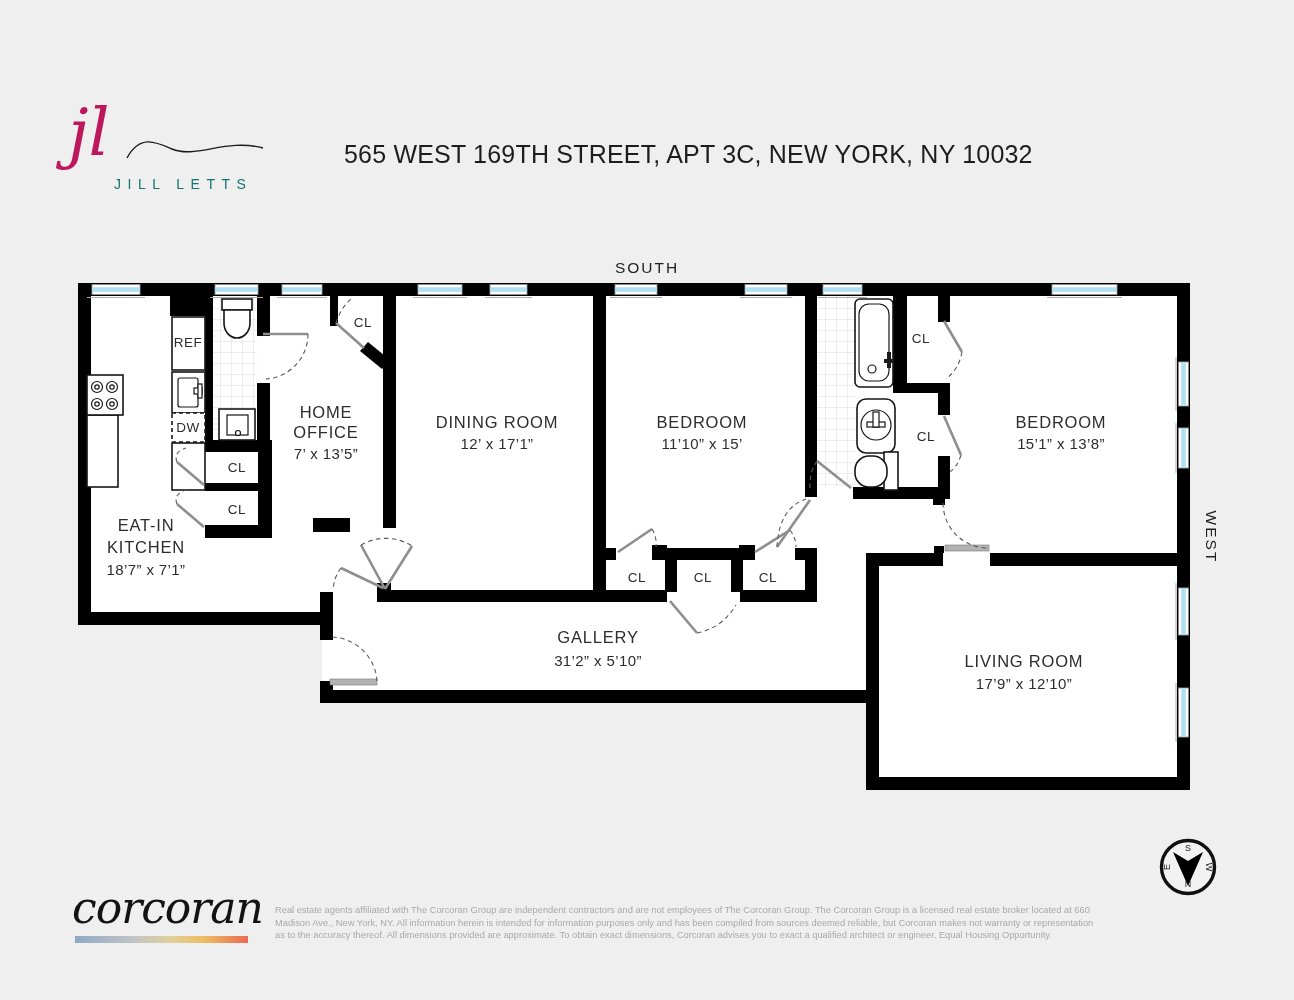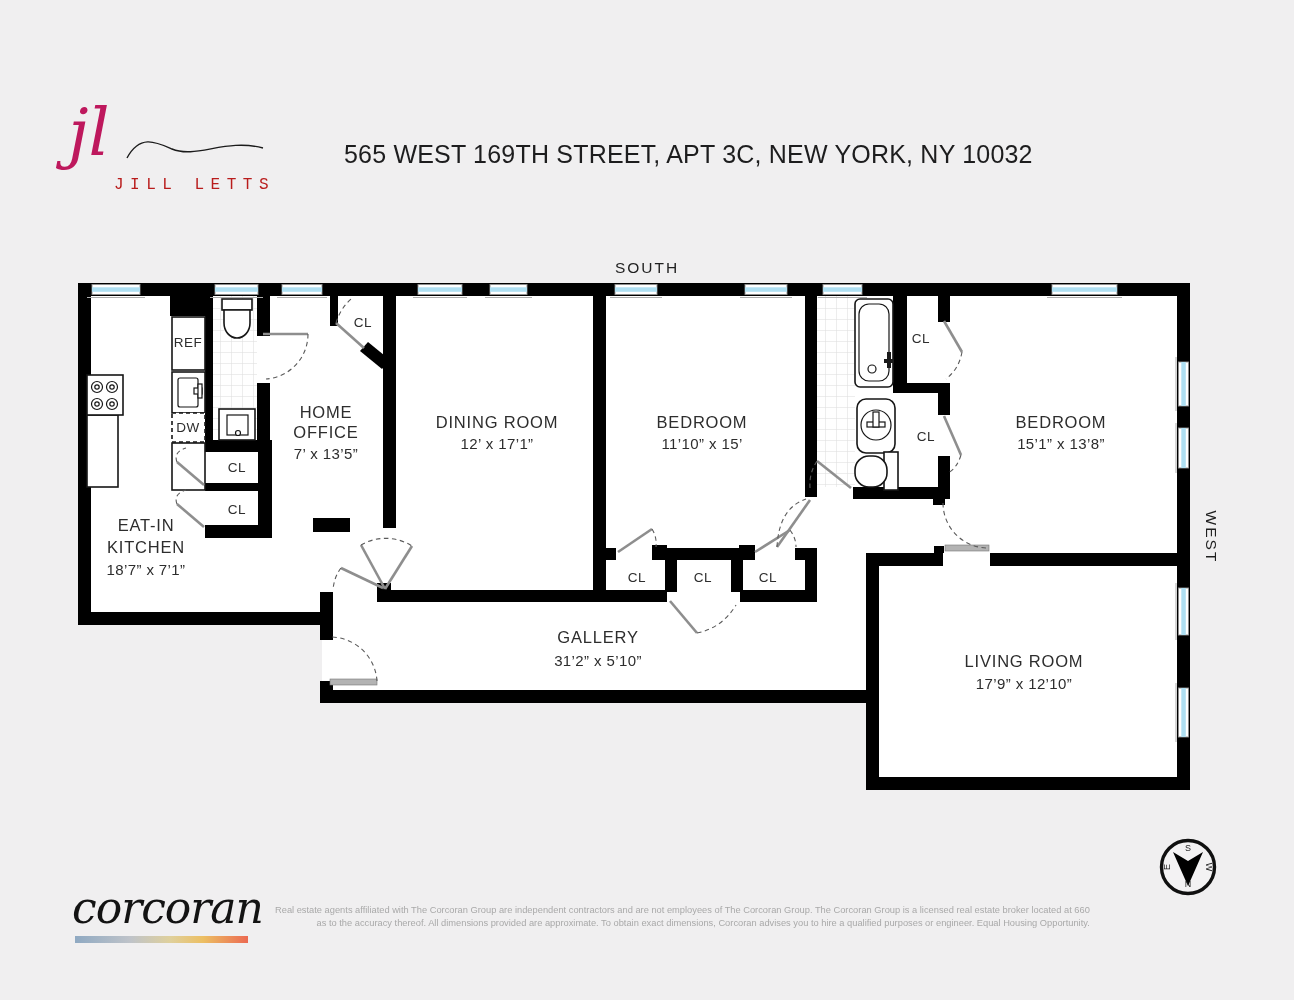--- a/index.html
+++ b/index.html
@@ -15,30 +15,30 @@
   .sill{stroke:#adadad;stroke-width:1;}
   .wframe{fill:#fff;stroke:#8f8f8f;stroke-width:.9;}
   .wglass{fill:#AEDFF2;}
   .rname{font-family:"Liberation Sans",sans-serif;font-size:16.5px;fill:#2d2d2d;letter-spacing:.8px;text-anchor:middle;}
   .rdims{font-family:"Liberation Sans",sans-serif;font-size:15px;fill:#2d2d2d;letter-spacing:.4px;text-anchor:middle;}
   .rsmall{font-family:"Liberation Sans",sans-serif;font-size:13.5px;fill:#2d2d2d;letter-spacing:.5px;text-anchor:middle;}
   .compassTxt{font-family:"Liberation Sans",sans-serif;font-size:9px;fill:#1c1c1c;text-anchor:middle;}
   .orient{font-family:"Liberation Sans",sans-serif;font-size:15.5px;fill:#1f1f1f;letter-spacing:2px;text-anchor:middle;}
   .jl-script{position:absolute;left:68px;top:100px;font-family:"DejaVu Serif",serif;
              font-style:italic;font-size:66px;color:#be185d;line-height:1;}
-  .jl-name{position:absolute;left:114px;top:176px;font-family:Liberation Mono, monospace;
-           font-size:16px;letter-spacing:6.5px;color:#b91c1c;}
+  .jl-name{position:absolute;left:114px;top:176px;font-family:Liberation Sans, sans-serif;
+           font-size:14px;letter-spacing:6.5px;color:#0f766e;}
   .title{position:absolute;left:50%;top:140px;transform:translateX(-44%);white-space:nowrap;
          font-size:25px;color:#1d1d1e;letter-spacing:0.2px;text-align:center;}
   .corcoran{position:absolute;left:72px;top:886px;font-family:"DejaVu Serif",serif;
             font-style:italic;font-size:44px;color:#131313;letter-spacing:-1px;line-height:1;text-align:center;}
   .brandbar{position:absolute;left:75px;top:936px;width:173px;height:7px;
             background:linear-gradient(90deg,#8FA9C2 0%,#BFC3C9 32%,#DFD09C 55%,#ECBF63 74%,#EC6A52 100%);}
   .disclaimer{position:absolute;left:275px;top:904px;font-size:9.3px;line-height:12.6px;color:#A9A9A9;}
-  .disclaimer div{white-space:nowrap;text-align:right;}
+  .disclaimer div{white-space:nowrap;}
 </style>
 </head>
 <body>
 
 <div class="page">
 
   <svg width="1294" height="1000" viewBox="0 0 1294 1000">
     <defs>
       <pattern id="tile" patternUnits="userSpaceOnUse" width="11" height="11">
         <path d="M11 0 H0 V11" stroke="#DCDCDC" stroke-width="1" fill="none"></path>
@@ -293,16 +293,17 @@
 
   <div class="jl-script">jl</div>
   <div class="jl-name">JILL LETTS</div>
 
   <div class="title">565 WEST 169TH STREET, APT 3C, NEW YORK, NY 10032</div>
 
   <div class="corcoran">corcoran</div>
   <div class="brandbar"></div>
   <div class="disclaimer">
     <div>Real estate agents affiliated with The Corcoran Group are independent contractors and are not employees of The Corcoran Group. The Corcoran Group is a licensed real estate broker located at 660</div>
-    <div>as to the accuracy thereof. All dimensions provided are approximate. To obtain exact dimensions, Corcoran advises you to hire a qualified purposes or engineer. Equal Housing Opportunity.</div>
+    <div>Madison Ave., New York, NY. All information herein is intended for information purposes only and has been compiled from sources deemed reliable, but Corcoran makes not warranty or representation</div>
+    <div>as to the accuracy thereof. All dimensions provided are approximate. To obtain exact dimensions, Corcoran advises you to exact a qualified architect or engineer. Equal Housing Opportunity.</div>
   </div>
 
 </div>
 
 </body></html>

